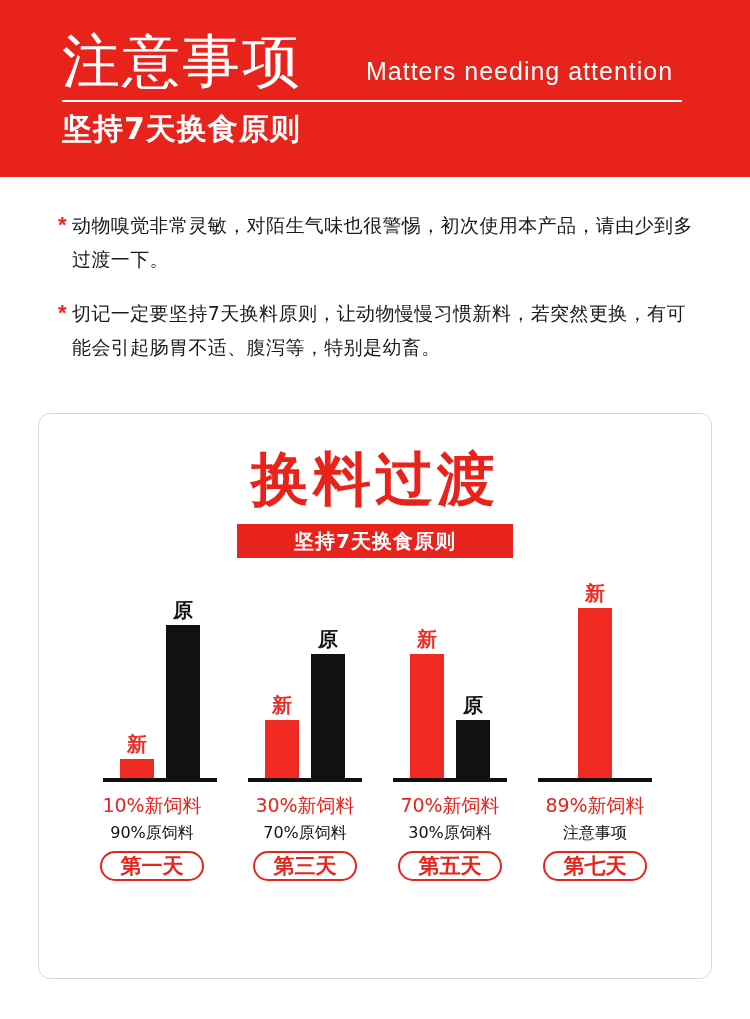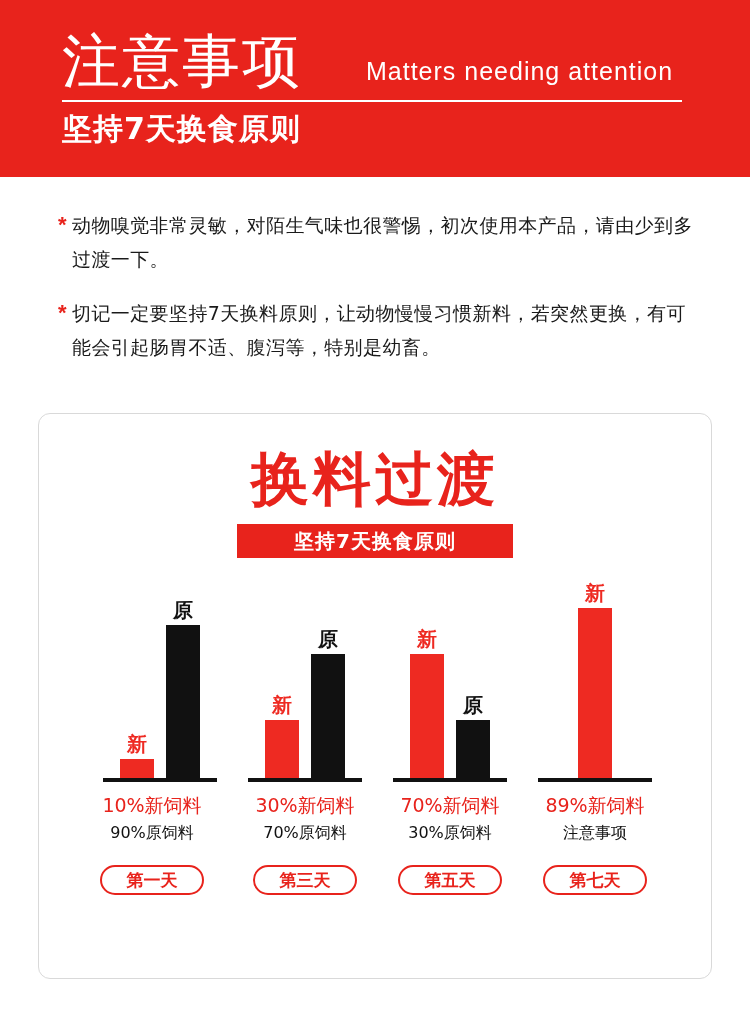--- a/index.html
+++ b/index.html
@@ -219,30 +219,30 @@
     white-space: nowrap;
   }
   .cap-line2 {
     font-family: "DejaVu Sans", sans-serif;
     font-size: 16px;
     line-height: 27px;
     color: #111111;
     white-space: nowrap;
   }
   .day-pill {
-    margin: 19px auto 0 auto;
+    margin: 5px auto 0 auto;
     width: 104px;
     height: 30px;
     border: 2px solid #e8231c;
     border-radius: 16px;
     box-sizing: border-box;
     color: #e8231c;
     font-family: "DejaVu Sans", sans-serif;
     font-weight: bold;
-    font-size: 17px;
+    font-size: 21px;
     line-height: 26px;
     text-align: center;
   }
 </style>
 </head>
 <body>
 
 <div class="banner">
   <div class="banner-inner">
     <div class="banner-title-row">

